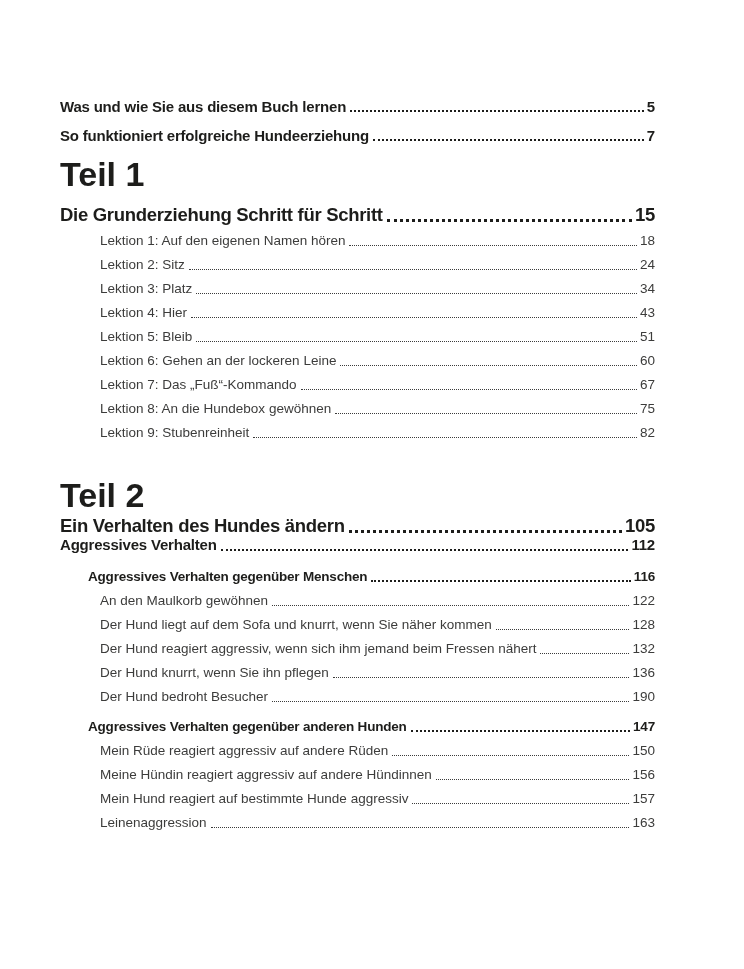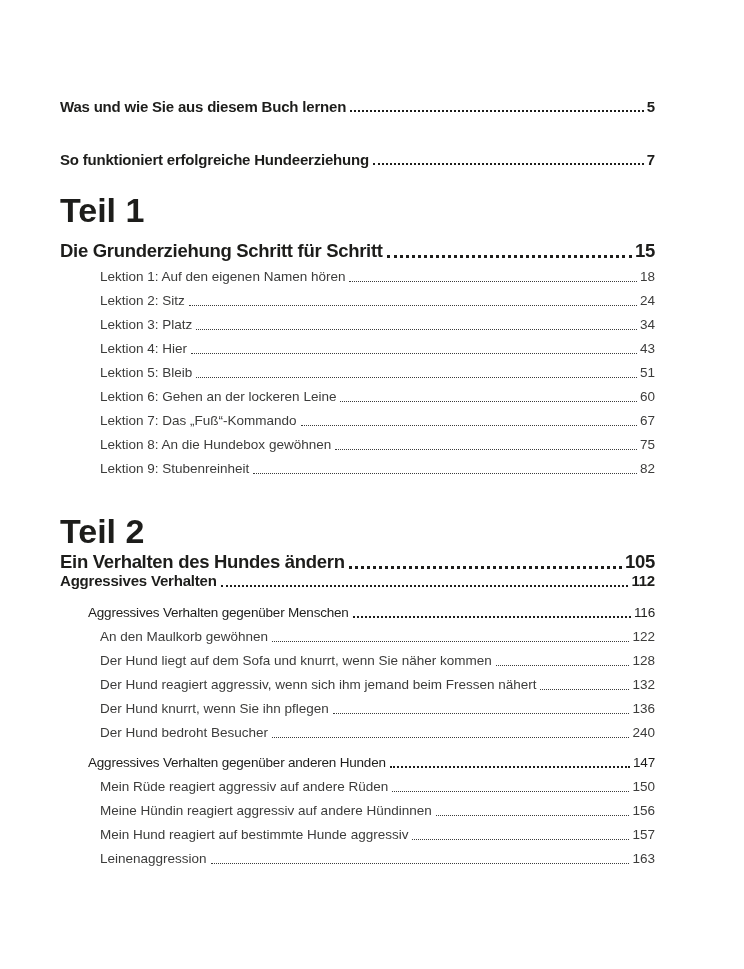--- a/index.html
+++ b/index.html
@@ -27,49 +27,49 @@
     margin:0 3px 3px 4px;
     min-width:16px;
   }
   .pagenum{white-space:nowrap;}
 
   
   .front{
     font-size:15px;font-weight:700;letter-spacing:-0.2px;
     line-height:17px;color:var(--heading);
   }
-  .front + .front{margin-top:36px;}
+  .front + .front{margin-top:12px;}
 
   
   .part-heading{
     font-size:34px;font-weight:700;letter-spacing:0px;
     line-height:36px;color:var(--heading);
   }
-  .part-1{margin-top:24px;}
+  .part-1{margin-top:12px;}
   .part-2{margin-top:36px;}
 
   
   .chapter{
     font-size:18.5px;font-weight:700;letter-spacing:-0.3px;
     line-height:21px;
   }
   .chapter .leader{border-bottom-width:3px;margin-bottom:3px;}
   .chapter-1{margin-top:12px;}
   .chapter-2{margin-top:2px;}
 
   
   .section{
     font-size:15px;font-weight:700;letter-spacing:-0.2px;
     line-height:18px;
   }
   .section .leader{border-bottom-width:2px;}
 
   
   .subsection{
-    font-size:13.5px;font-weight:400;letter-spacing:-0.2px;
+    font-size:13.5px;font-weight:700;letter-spacing:-0.2px;
     line-height:17px;margin-left:28px;
   }
   .subsection .leader{border-bottom-width:2px;margin-bottom:3px;}
   .sub-1{margin-top:14px;}
   .sub-2{margin-top:13px;}
 
   
   .item{
     font-size:13.5px;font-weight:400;
     line-height:17px;height:24px;
@@ -187,21 +187,21 @@
     <span class="pagenum">132</span>
   </div>
   <div class="row item">
     <span>Der Hund knurrt, wenn Sie ihn pflegen</span>
     <span class="leader"></span>
     <span class="pagenum">136</span>
   </div>
   <div class="row item">
     <span>Der Hund bedroht Besucher</span>
     <span class="leader"></span>
-    <span class="pagenum">240</span>
+    <span class="pagenum">190</span>
   </div>
 
   <div class="row subsection sub-2">
     <span>Aggressives Verhalten gegenüber anderen Hunden</span>
     <span class="leader"></span>
     <span class="pagenum">147</span>
   </div>
 
   <div class="row item">
     <span>Mein Rüde reagiert aggressiv auf andere Rüden</span>

